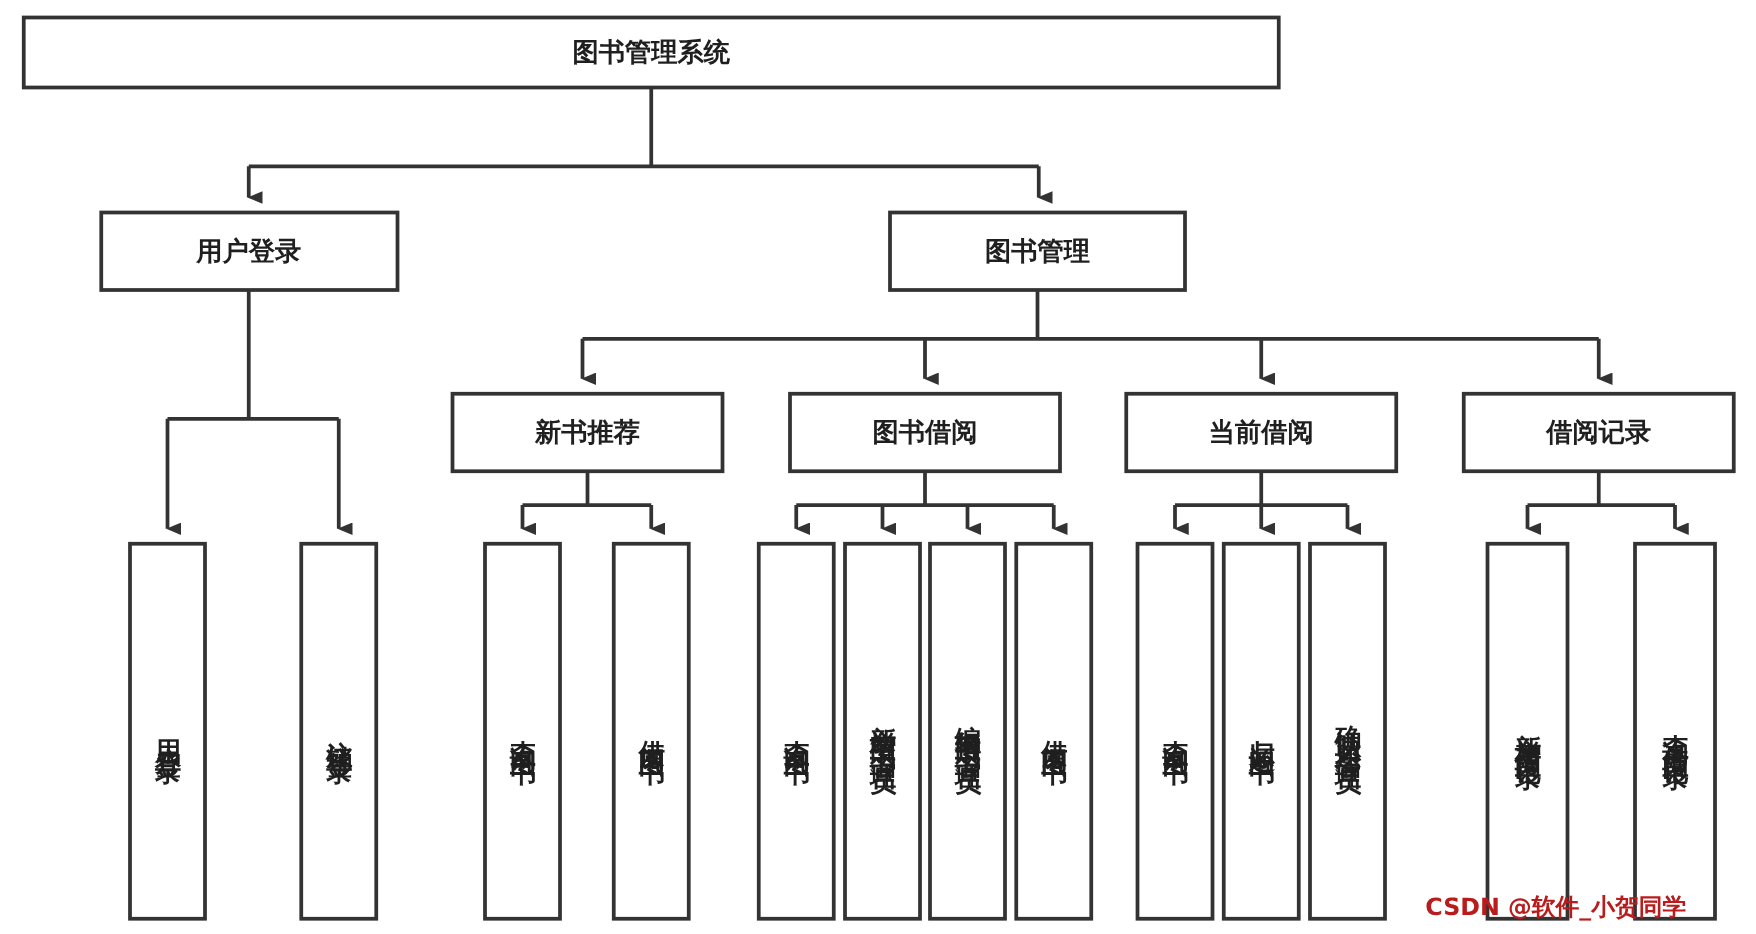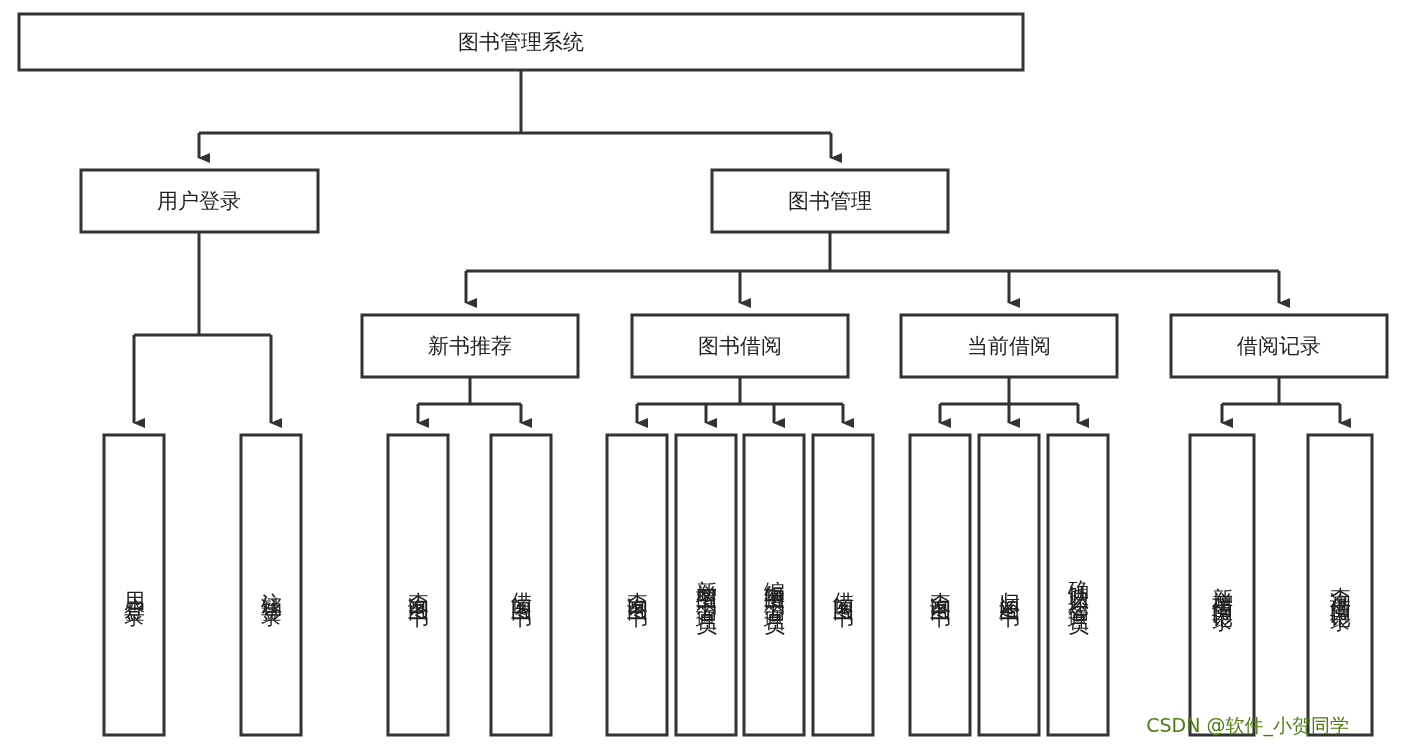--- a/index.html
+++ b/index.html
@@ -13,20 +13,21 @@
     position: relative;
     font-family: "DejaVu Sans", "Liberation Sans", sans-serif;
     overflow: hidden;
   }
   #diagram-root {
     position: absolute;
     left: 0;
     top: 0;
     width: 1361px;
     height: 747px;
+    font-weight: bold;
   }
   svg.flow {
     display: block;
     width: 1405px;
     height: 747px;
   }
   .node-box {
     fill: #ffffff;
     stroke: #333333;
     stroke-width: 3;
@@ -62,21 +63,21 @@
     letter-spacing: 5px;
     white-space: nowrap;
     text-align: center;
   }
   .watermark {
     position: absolute;
     right: 12px;
     bottom: 8px;
     font-family: "DejaVu Sans", "Liberation Sans", sans-serif;
     font-size: 19px;
-    color: #4d7c0f;
+    color: #b91c1c;
     white-space: nowrap;
     pointer-events: none;
     margin-top: 44px;
   }
 </style>
 </head>
 <body>
 
 <div id="diagram-root">
 

